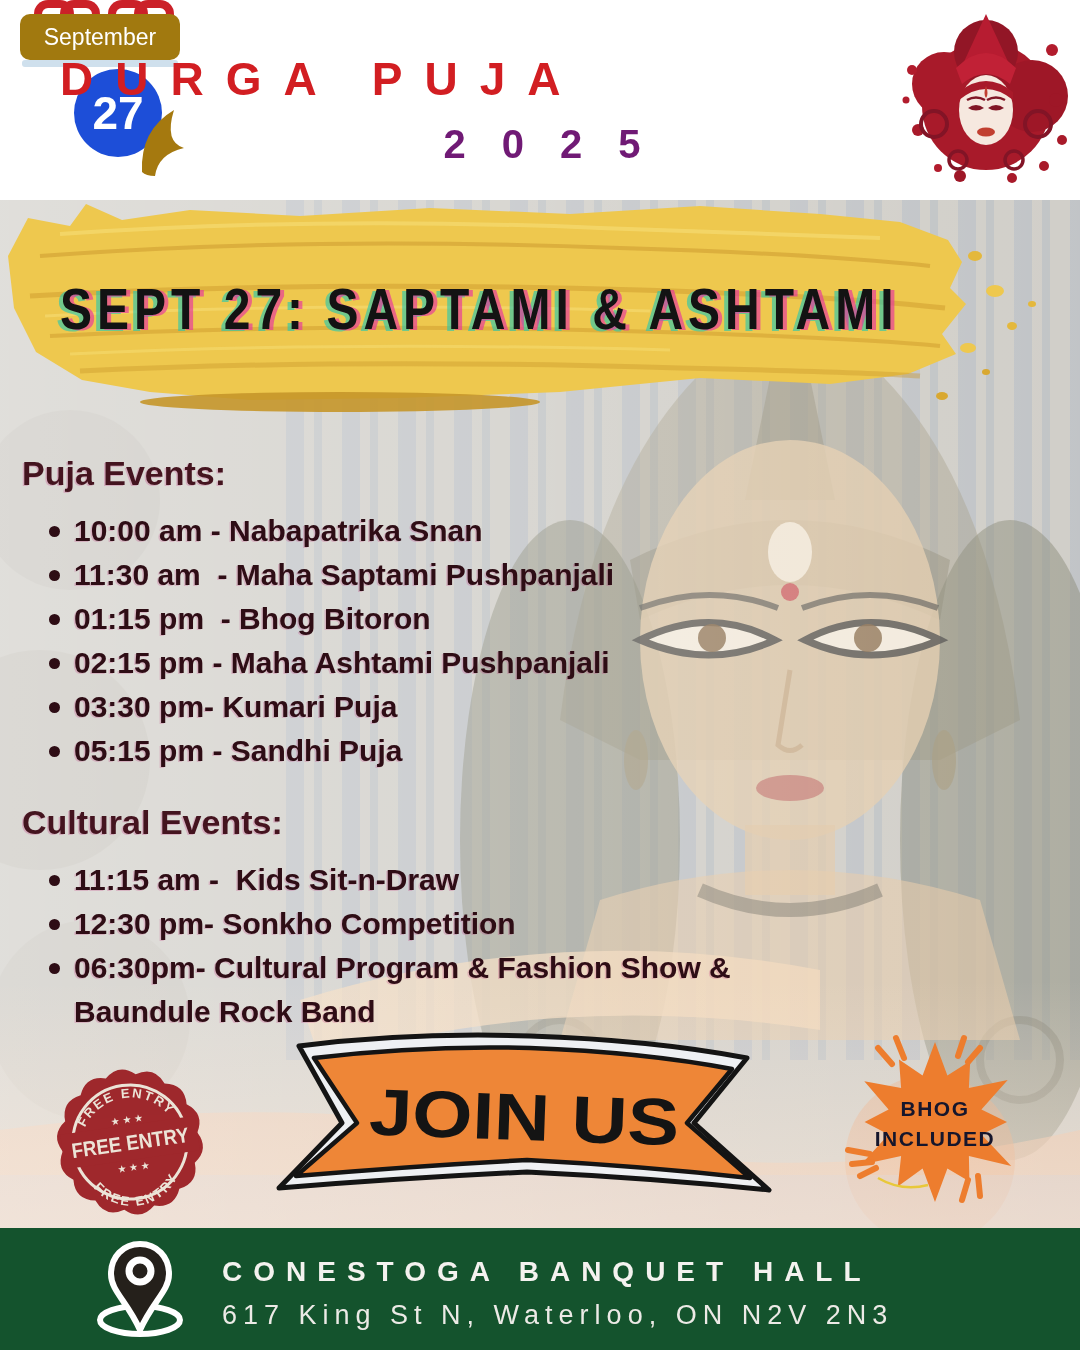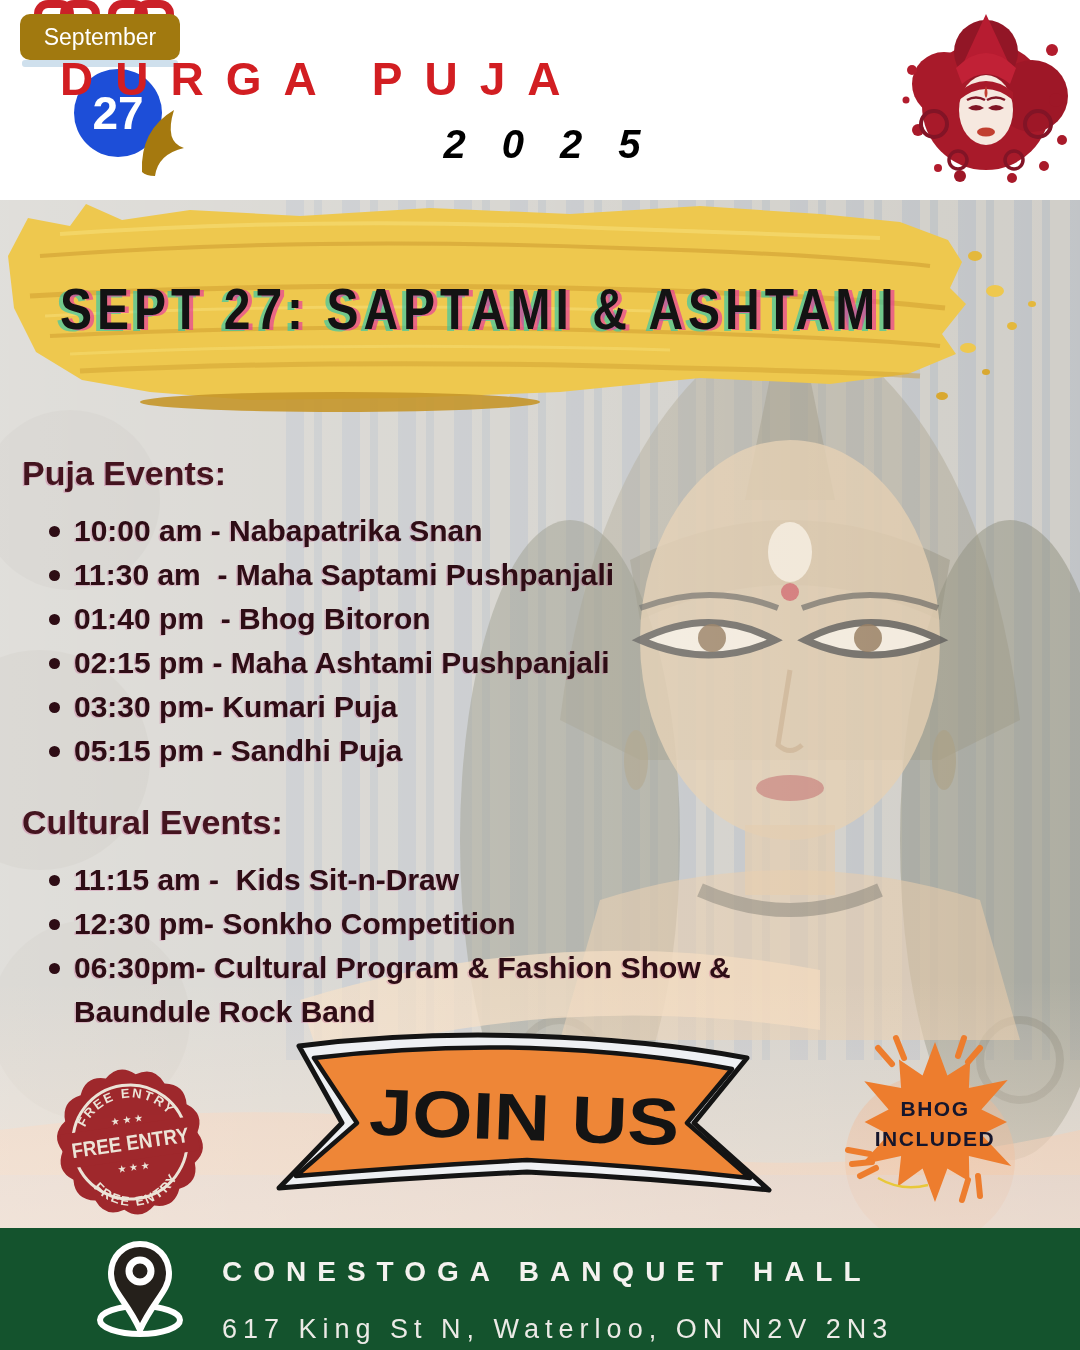--- a/index.html
+++ b/index.html
@@ -11,21 +11,21 @@
   .bg svg{position:absolute;inset:0;}
   .bg .veil{position:absolute;inset:0;background:linear-gradient(90deg,rgba(255,255,255,.50),rgba(255,255,255,.26));}
   .bg .veil2{position:absolute;left:0;bottom:0;width:100%;height:260px;
              background:linear-gradient(180deg,rgba(255,244,232,0),rgba(252,234,218,.55));}
 
   
   .top-header{position:absolute;left:0;top:0;width:1080px;height:200px;background:#ffffff;border-radius:23px;}
   .main-title{position:absolute;left:60px;top:52px;width:1000px;text-align:left;
               font-size:46px;font-weight:bold;letter-spacing:22px;color:#d21e22;}
   .year{position:absolute;left:60px;top:122px;width:1000px;text-align:center;
-        font-size:40px;font-weight:bold;letter-spacing:36px;color:#000000;font-style:italic;}
+        font-size:40px;font-weight:bold;letter-spacing:36px;color:#701a75;}
 
   
   .calendar{position:absolute;left:12px;top:0;width:190px;height:190px;}
   .cal-ring{position:absolute;width:24px;height:32px;border:8px solid #cb2128;border-bottom:none;
             border-radius:14px 14px 0 0;top:0;}
   .cal-bar{position:absolute;left:8px;top:14px;width:160px;height:46px;background:#a1790f;border-radius:10px;
            display:flex;align-items:center;justify-content:center;color:#fff;font-size:23px;}
   .cal-strip{position:absolute;left:10px;top:60px;width:156px;height:7px;background:#cfe0ed;border-radius:3px;}
   .cal-circle{position:absolute;left:62px;top:69px;width:88px;height:88px;border-radius:50%;background:#1d4ed8;
               display:flex;align-items:center;justify-content:center;color:#fff;font-size:46px;font-weight:bold;}
@@ -55,21 +55,21 @@
 
   
   .stamp{position:absolute;left:40px;top:1052px;width:180px;height:180px;}
   .ribbon{position:absolute;left:262px;top:1028px;width:520px;height:175px;}
   .starburst{position:absolute;left:840px;top:1030px;width:200px;height:185px;}
 
   
   .footer{position:absolute;left:0;top:1228px;width:1080px;height:122px;background:#14532d;}
   .pin{position:absolute;left:92px;top:10px;}
   .venue{position:absolute;left:222px;top:28px;font-size:28px;font-weight:bold;letter-spacing:11px;color:#f4f2ef;}
-  .address{position:absolute;left:222px;top:86px;font-size:27px;font-weight:400;letter-spacing:6px;color:#eceae6;}
+  .address{position:absolute;left:222px;top:72px;font-size:27px;font-weight:400;letter-spacing:6px;color:#eceae6;}
 
   svg text{font-family:"Liberation Sans",sans-serif;}
 </style>
 </head>
 <body>
 
 <div class="poster">
 
   <div class="bg">
     <svg viewBox="0 0 1080 1040" width="1080" height="1040">
@@ -200,21 +200,21 @@
     <path d="M 45,120 Q 320,105 650,115" fill="none" stroke="#f7e07a" stroke-width="3" opacity="0.5"></path>
     <path d="M 70,158 Q 340,145 670,154" fill="none" stroke="#f7e07a" stroke-width="3" opacity="0.45"></path>
   </svg>
   <div class="banner-heading">SEPT 27: SAPTAMI &amp; ASHTAMI</div>
 
   <div class="content">
     <h2 class="section-heading">Puja Events:</h2>
     <ul>
       <li><span>10:00 am - Nabapatrika Snan</span></li>
       <li><span>11:30 am  - Maha Saptami Pushpanjali</span></li>
-      <li><span>01:40 pm  - Bhog Bitoron</span></li>
+      <li><span>01:15 pm  - Bhog Bitoron</span></li>
       <li><span>02:15 pm - Maha Ashtami Pushpanjali</span></li>
       <li><span>03:30 pm- Kumari Puja</span></li>
       <li><span>05:15 pm - Sandhi Puja</span></li>
     </ul>
     <h2 class="section-heading">Cultural Events:</h2>
     <ul>
       <li><span>11:15 am -  Kids Sit-n-Draw</span></li>
       <li><span>12:30 pm- Sonkho Competition</span></li>
       <li class="wrap"><span>06:30pm- Cultural Program &amp; Fashion Show &amp; Baundule Rock Band</span></li>
     </ul>

